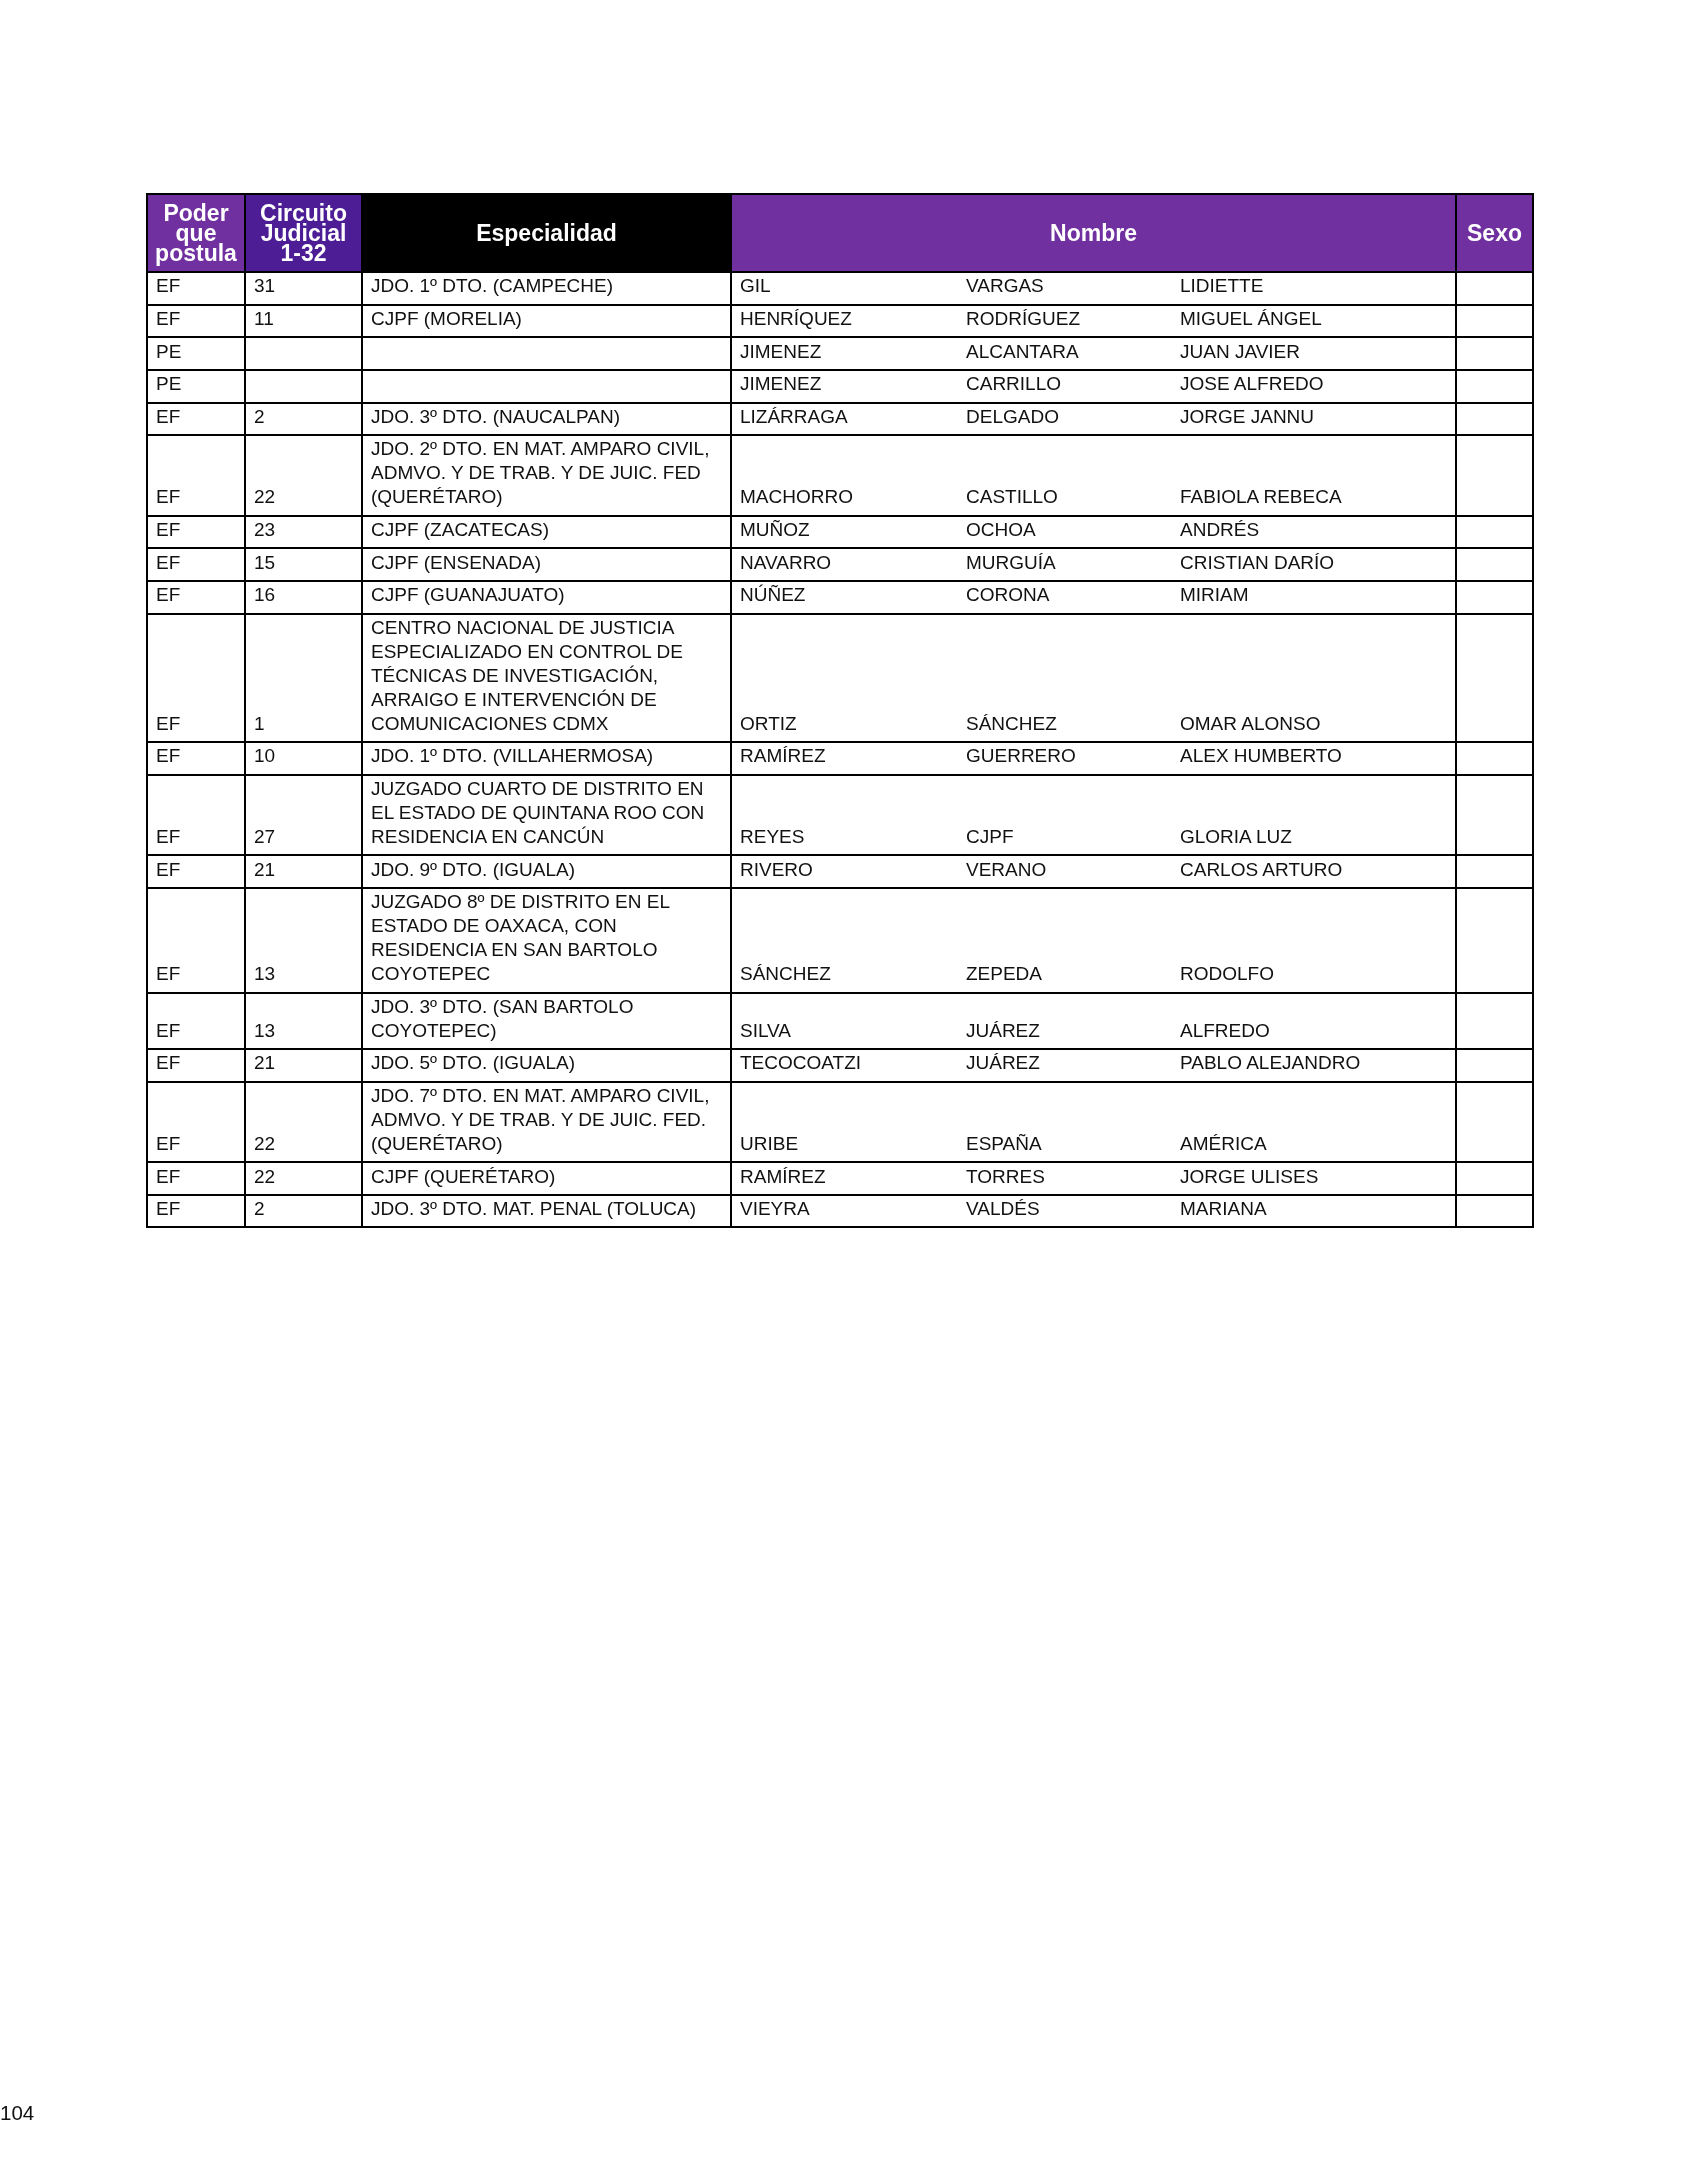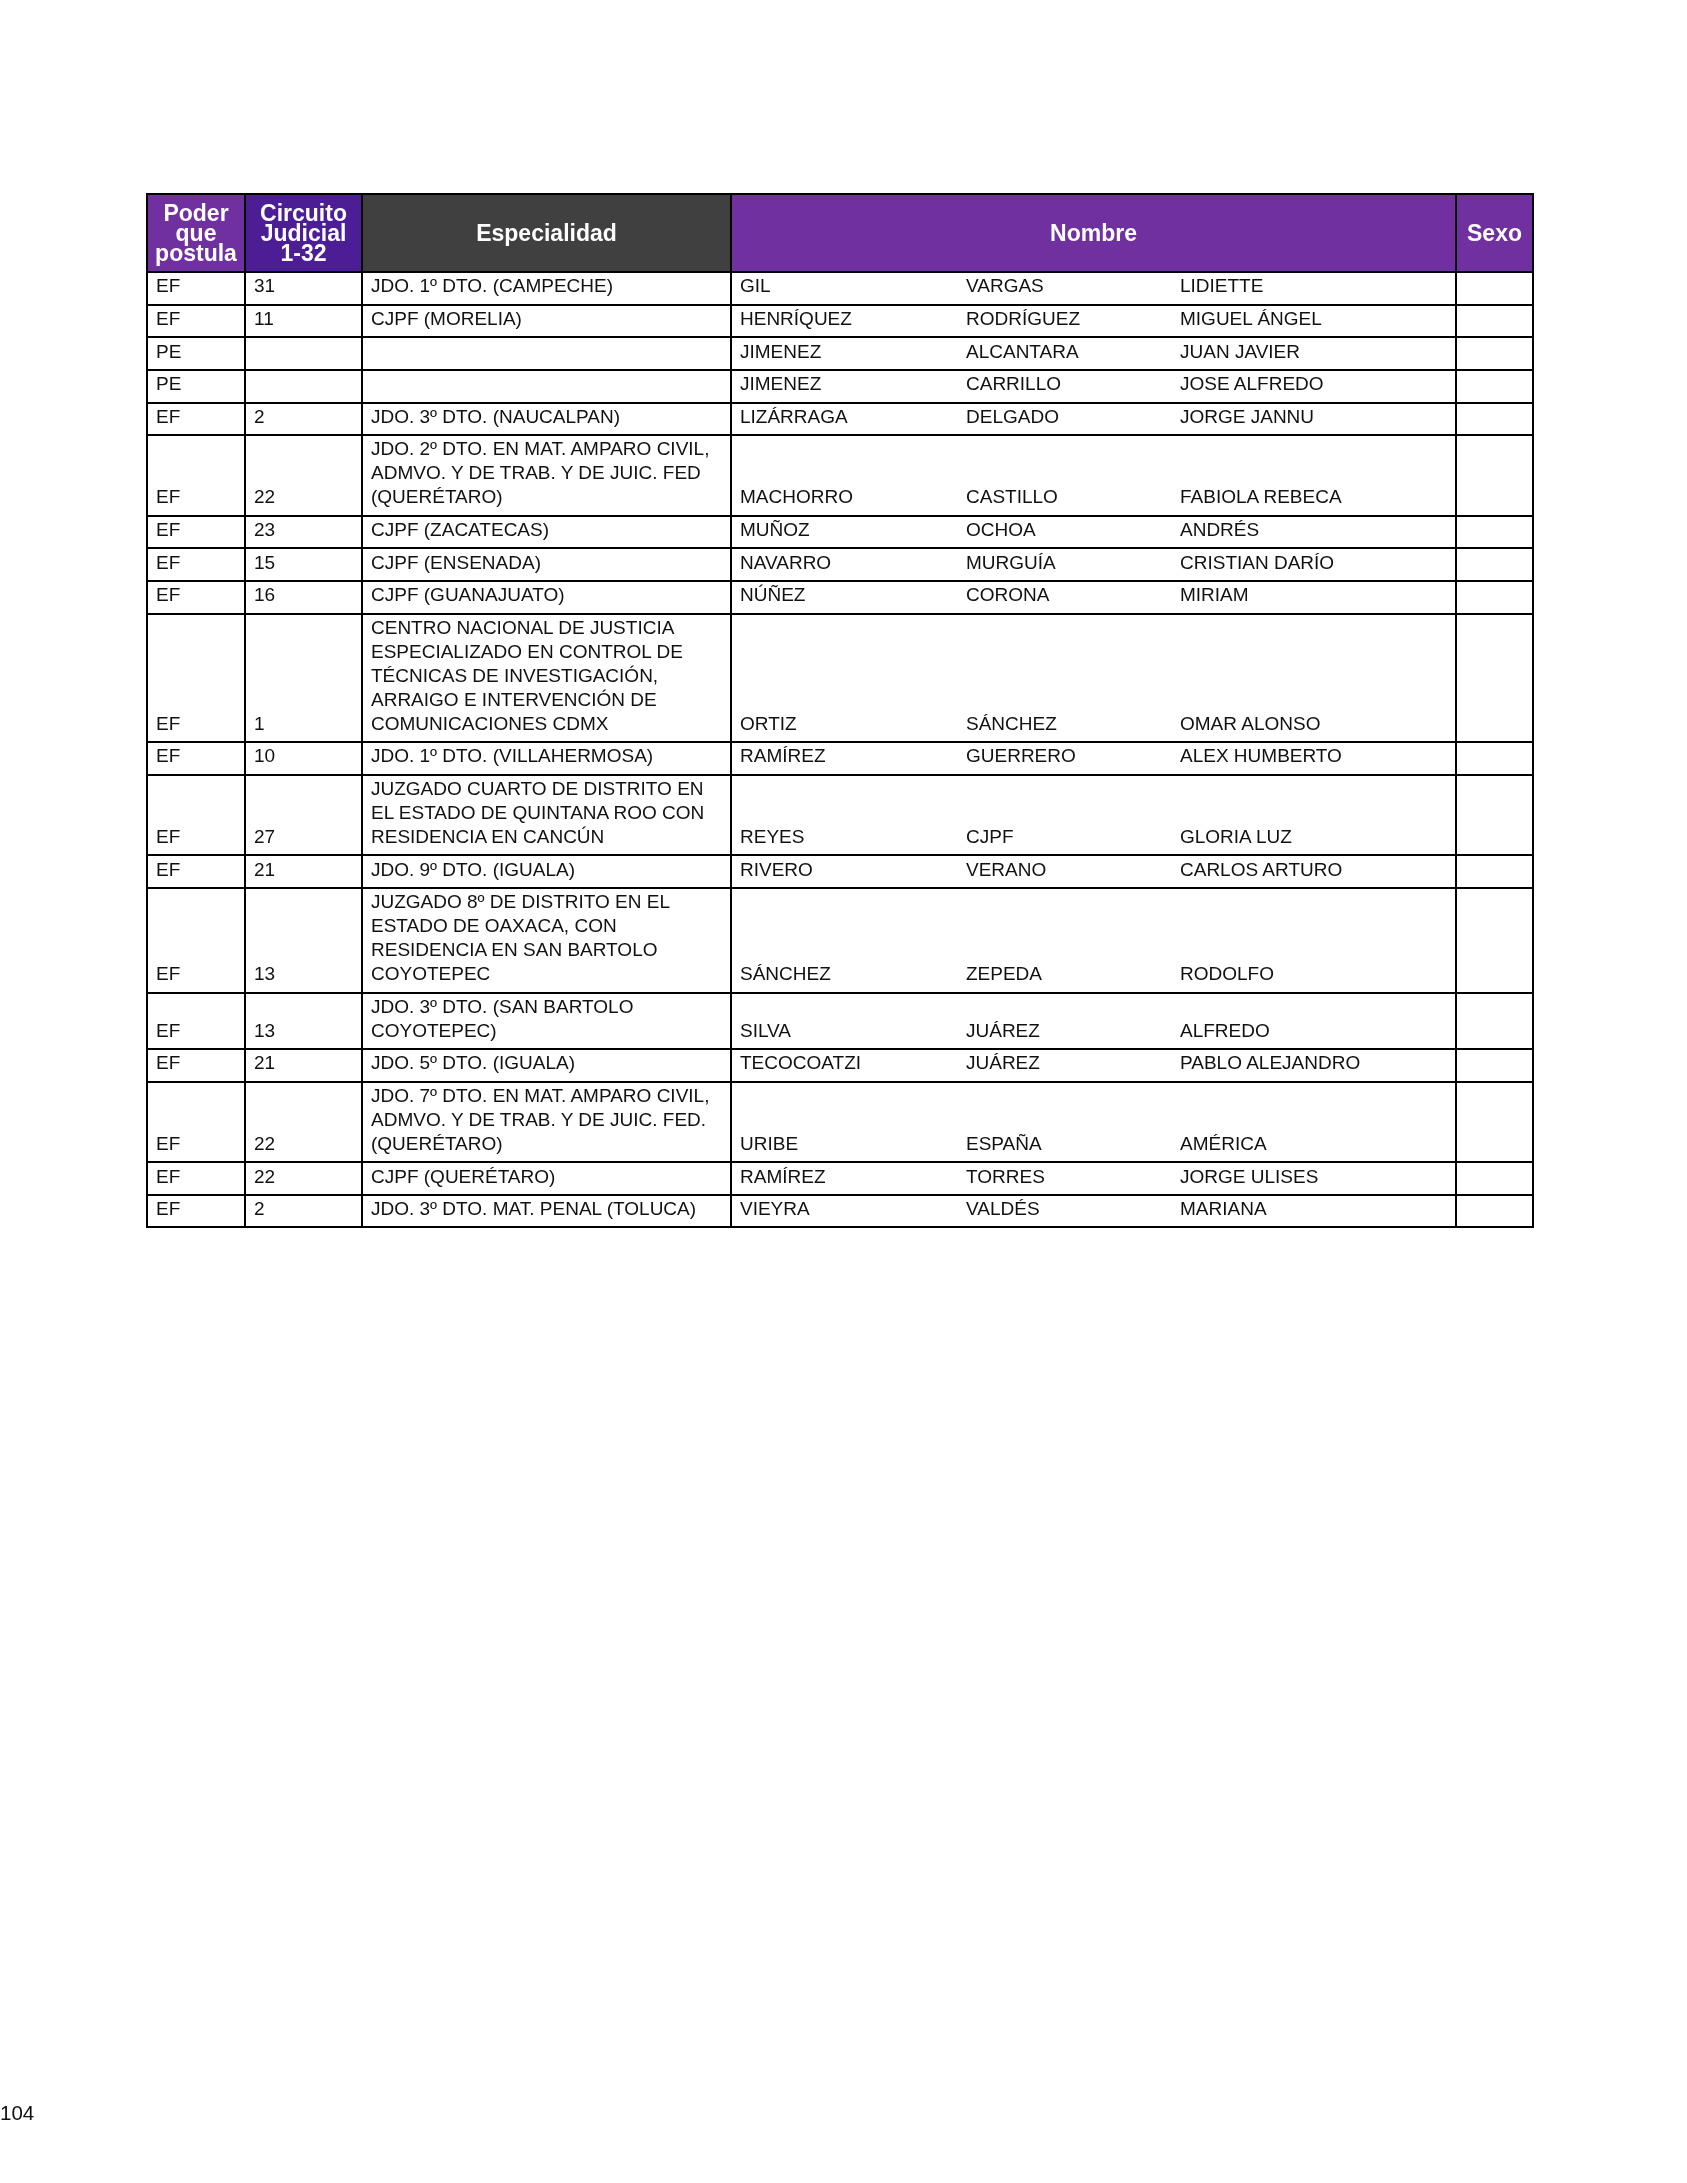--- a/index.html
+++ b/index.html
@@ -56,21 +56,21 @@
       <col style="width:369px">
       <col style="width:227px">
       <col style="width:214px">
       <col style="width:284px">
       <col style="width:77px">
     </colgroup>
     <thead>
       <tr>
         <th style="background-color: rgb(112, 48, 160); color: rgb(255, 255, 255);">Poder que postula</th>
         <th style="background-color: #4c1d95; color: rgb(255, 255, 255);">Circuito Judicial 1-32</th>
-        <th style="background-color: #404040; color: rgb(255, 255, 255);">Especialidad</th>
+        <th style="background-color: #000000; color: rgb(255, 255, 255);">Especialidad</th>
         <th colspan="3" style="background-color: rgb(112, 48, 160); color: rgb(255, 255, 255); margin-left: 36px;">Nombre</th>
         <th style="background-color: rgb(112, 48, 160); color: rgb(255, 255, 255); margin-top: 6px;">Sexo</th>
       </tr>
     </thead>
     <tbody id="tbody">
         <tr>
           <td>EF</td>
           <td>31</td>
           <td class="esp">JDO. 1º DTO. (CAMPECHE)</td>
           <td class="name-a">GIL</td>

